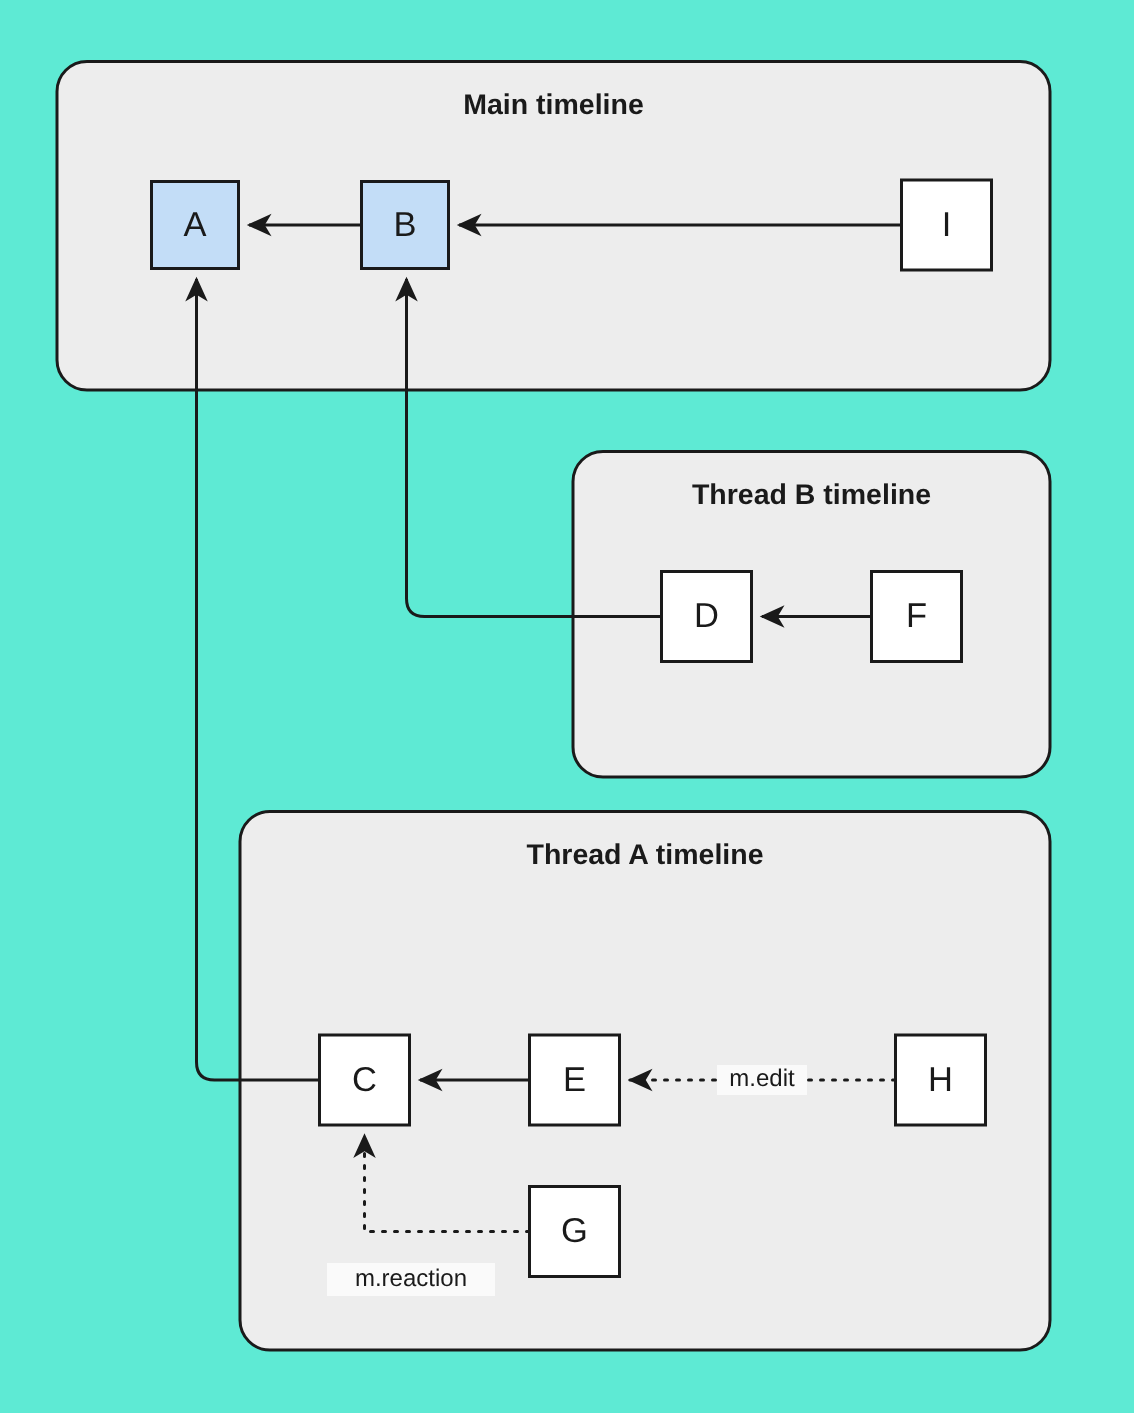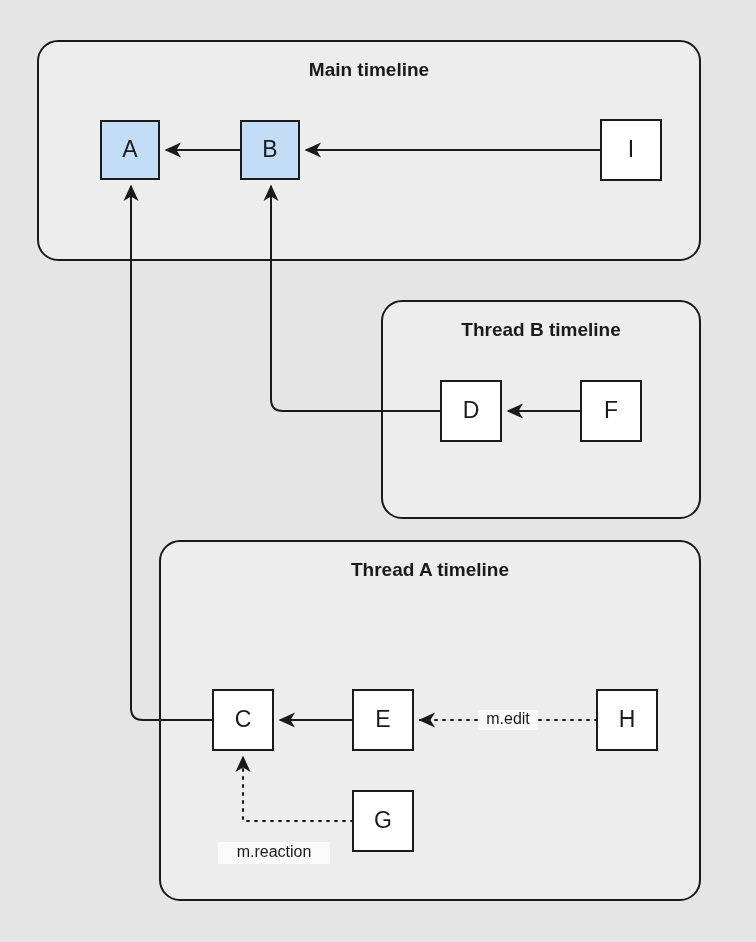--- a/index.html
+++ b/index.html
@@ -7,21 +7,21 @@
     padding: 0;
     background: #ffffff;
   }
   body {
     font-family: "Liberation Sans", sans-serif;
   }
   #diagram-root {
     position: relative;
     width: 756px;
     height: 942px;
-    background: #e5e5e5;
+    background: #5eead4;
     overflow: hidden;
   }
   #diagram-svg {
     position: absolute;
     left: 0;
     top: 0;
     width: 756px;
     height: 942px;
   }
   .container-shape {

